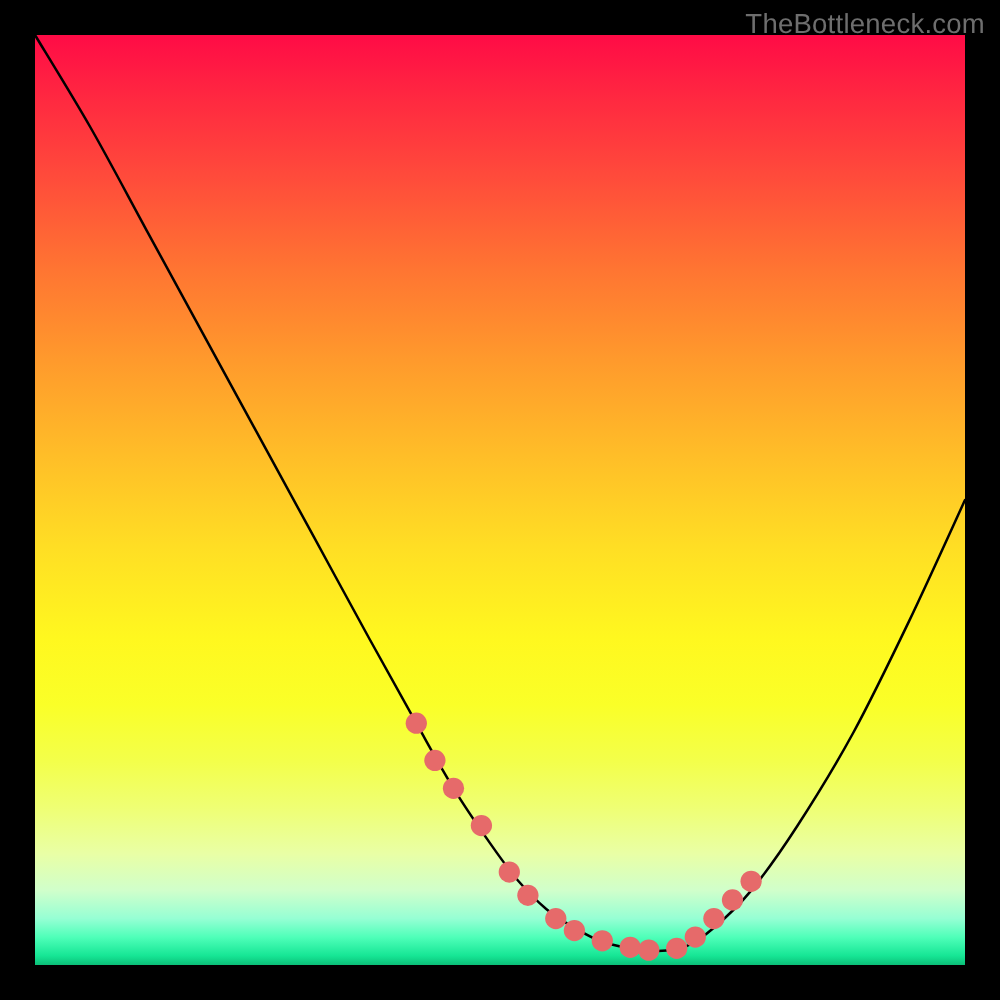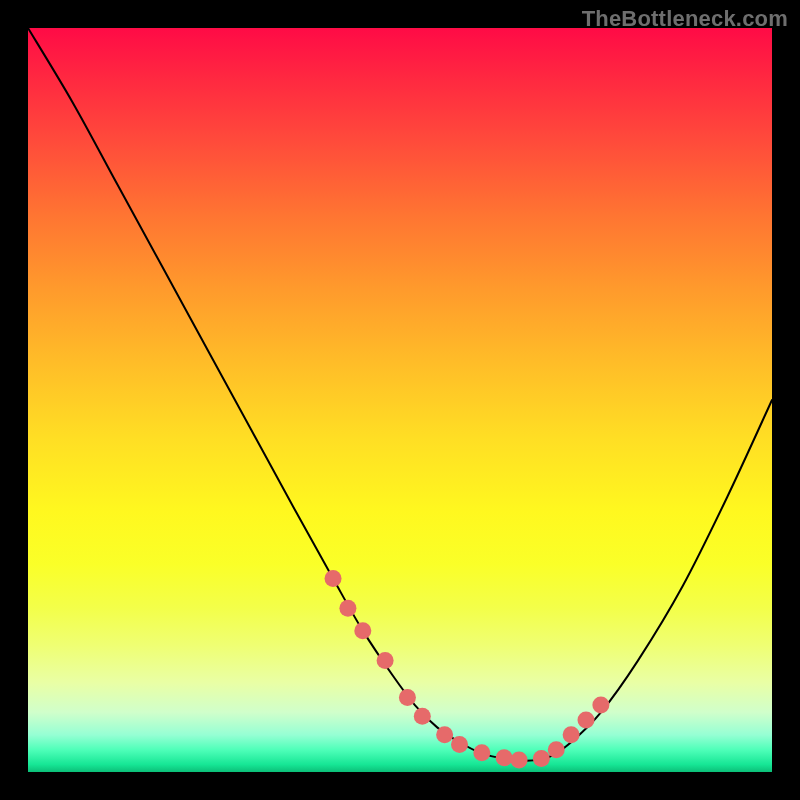--- a/index.html
+++ b/index.html
@@ -42,21 +42,21 @@
       #16e695 99%,
       #0bbf78 100%
     );
   }
   .watermark {
     position: absolute;
     top: 6px;
     right: 12px;
     color: #6e6e6e;
     font-size: 22px;
-    font-weight: 700;
+    font-weight: 400;
     letter-spacing: 0.2px;
     z-index: 10;
   }
   svg.curve {
     position: absolute;
     left: 0;
     top: 0;
     width: 744px;
     height: 744px;
     overflow: visible;

